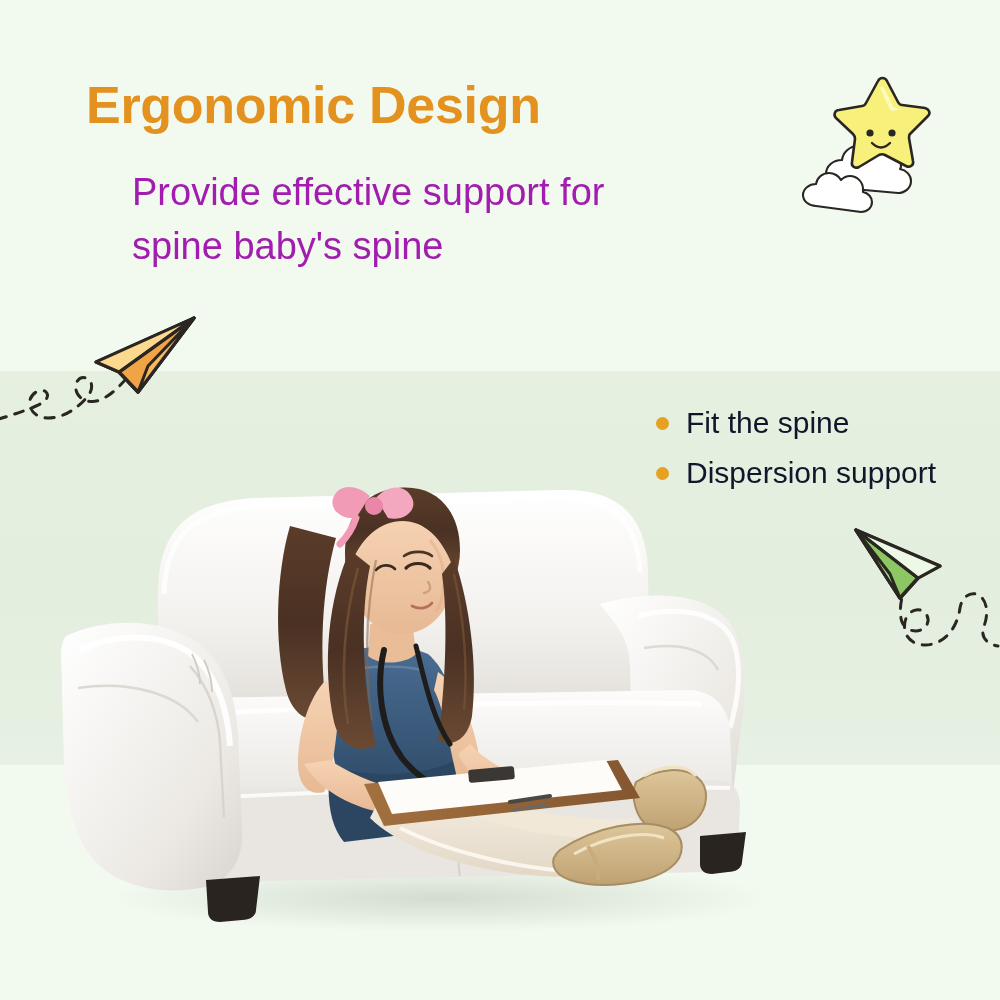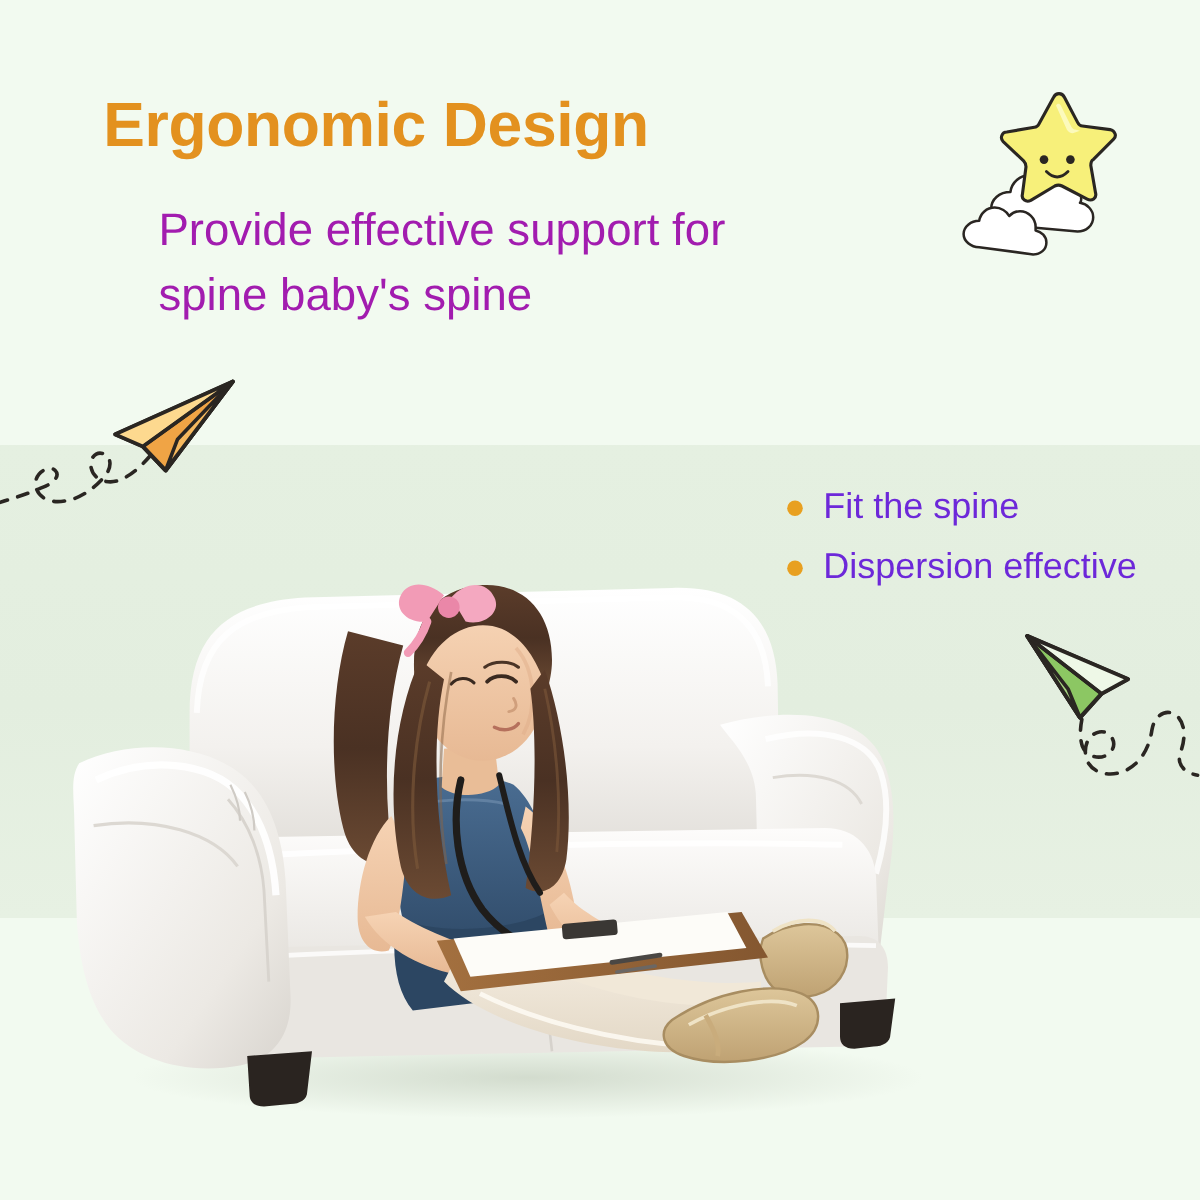--- a/index.html
+++ b/index.html
@@ -57,21 +57,21 @@
     white-space:nowrap;
   }
   .bullet-dot{
     width:13px;height:13px;border-radius:50%;
     background:#e8a020;
     flex:0 0 13px;
     margin-right:17px;
   }
   .bullet-text{
     font-size:30px;font-weight:300;
-    color:#6d28d9;
+    color:#0f172a;
     line-height:1;
     text-align:right;
   }
 
   
   .deco{position:absolute;}
   #star-cloud{left:800px;top:70px;width:170px;height:145px;}
   #plane-orange{left:-12px;top:296px;width:230px;height:140px;}
   #plane-green{left:848px;top:516px;width:155px;height:135px;}
 
@@ -95,21 +95,21 @@
     <span class="ln">spine baby's spine</span>
   </div>
 
   <div id="bullets">
     <div class="bullet-row">
       <span class="bullet-dot"></span>
       <span class="bullet-text">Fit the spine</span>
     </div>
     <div class="bullet-row">
       <span class="bullet-dot"></span>
-      <span class="bullet-text">Dispersion effective</span>
+      <span class="bullet-text">Dispersion support</span>
     </div>
   </div>
 
   <svg class="deco" id="star-cloud" viewBox="0 0 170 145">
 
     <path d="M42 118c-9 0-16-6-16-14s7-14 16-14c1-8 8-14 16-14 6 0 12 4 15 9 3-3 7-5 12-5 9 0 16 7 16 16 0 1 0 2-1 3 6 1 11 6 11 12 0 7-6 12-13 12z" fill="#ffffff" stroke="#2a2622" stroke-width="2.1" stroke-linejoin="round"></path>
 
     <path d="M16 136c-7 0-13-5-13-11s6-11 13-11c1-6 6-11 13-11 5 0 10 3 12 7 2-2 6-4 9-4 7 0 13 6 13 13 0 1 0 2 0 3 5 1 9 5 9 10 0 6-5 10-11 10z" fill="#ffffff" stroke="#2a2622" stroke-width="2.1" stroke-linejoin="round"></path>
 
     <path d="M78 11c2-4 7-4 9 0l11 21c1 2 2 3 4 3l23 3c4 1 6 5 3 8l-17 17c-2 1-2 3-2 5l4 23c1 4-3 7-7 5l-21-11c-2-1-4-1-6 0l-20 12c-4 2-8-1-7-5l3-23c0-2-1-4-2-5L36 48c-3-3-1-8 3-8l23-4c2 0 3-1 4-3z" fill="#f7f07a" stroke="#2a2622" stroke-width="2.6" stroke-linejoin="round"></path>

